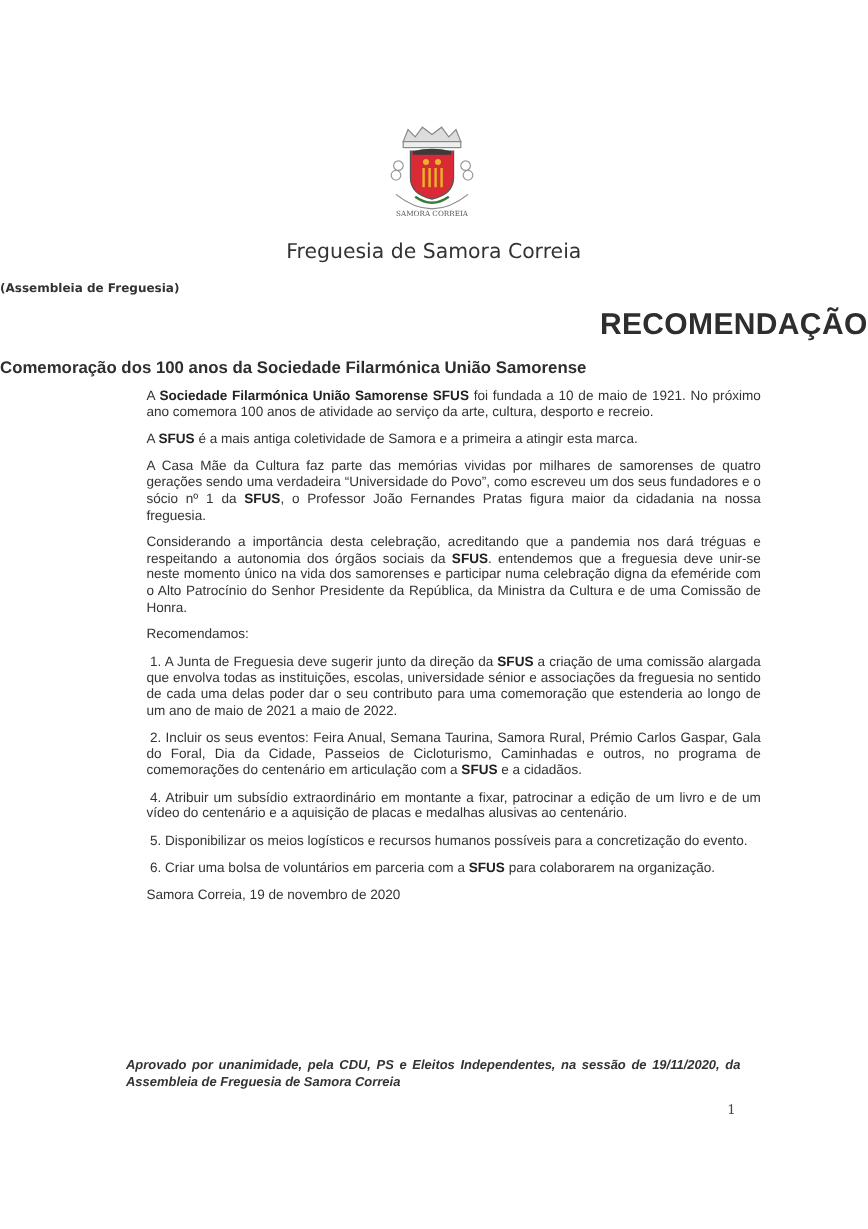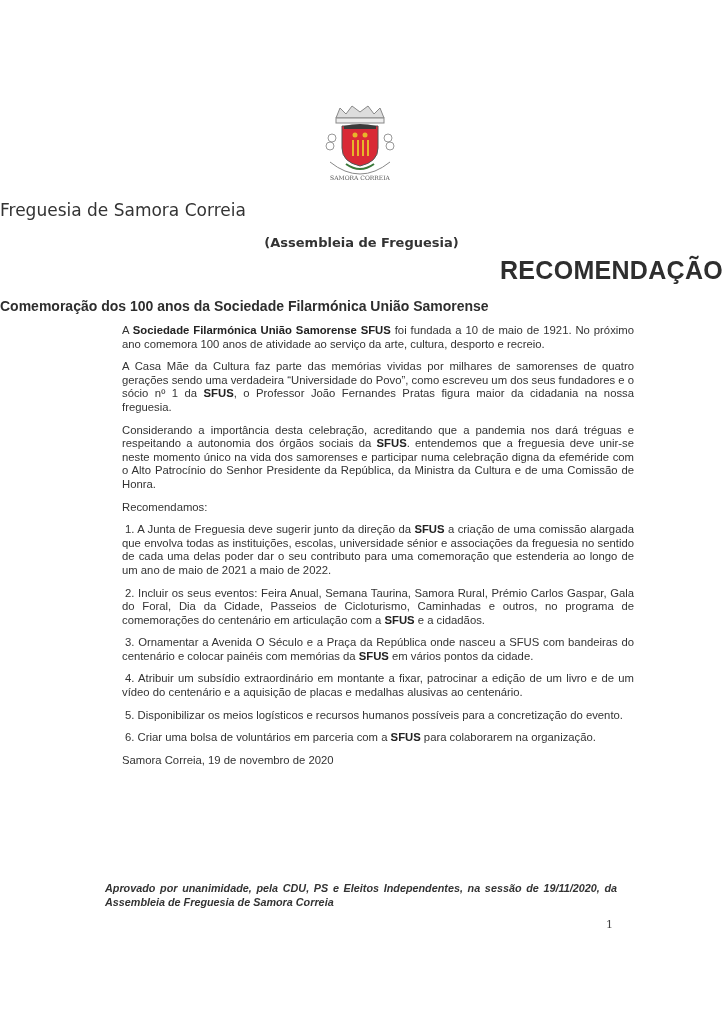--- a/index.html
+++ b/index.html
@@ -2,24 +2,24 @@
 <html><head>
 <meta charset="utf-8">
 <style>
   html, body { margin: 0; padding: 0; }
   body {
     width: 723px; height: 1024px; background: #ffffff;
     position: relative; overflow: hidden;
     font-family: "Liberation Sans", sans-serif; color: #2a2a2a;
   }
   .crest { position: absolute; left: 322px; top: 100px; width: 76px; height: 84px; }
-  .title { position: absolute; left: 0; right: 0; top: 200px; text-align: left;
+  .title { position: absolute; left: 0; right: 0; top: 200px; text-align: center;
     font-family: "DejaVu Sans", sans-serif; font-size: 17px; color: #333; }
-  .subtitle { position: absolute; left: 0; right: 0; top: 235px; text-align: center;
-    font-family: "DejaVu Sans", sans-serif; font-size: 13px; font-weight: bold; color: #333; }
+  .subtitle { position: absolute; left: 0; right: 0; top: 235px; text-align: left;
+    font-family: "DejaVu Sans", sans-serif; font-size: 10px; font-weight: bold; color: #333; }
   .heading { position: absolute; left: 0; right: 0; top: 256px; text-align: right;
     font-size: 25px; font-weight: bold; color: #2e2e2e; letter-spacing: 0.3px; }
   .subheading { position: absolute; left: 0; right: 0; top: 298px; text-align: left;
     font-size: 14px; font-weight: bold; color: #2e2e2e; }
   .body { position: absolute; left: 122px; width: 512px; top: 324px;
     font-size: 11.3px; line-height: 13.6px; color: #333; text-align: justify; }
   .body p { margin: 0 0 9px 0; }
   .body b { color: #222; }
   .item { text-indent: 3px; }
   .footer-note { position: absolute; left: 105px; width: 512px; top: 882px;
@@ -53,26 +53,26 @@
   </svg>
 </div>
 
 <div class="title">Freguesia de Samora Correia</div>
 <div class="subtitle">(Assembleia de Freguesia)</div>
 <div class="heading">RECOMENDAÇÃO</div>
 <div class="subheading">Comemoração dos 100 anos da Sociedade Filarmónica União Samorense</div>
 
 <div class="body">
   <p><span>A </span><b>Sociedade Filarmónica União Samorense SFUS</b><span> foi fundada a 10 de maio de 1921. No próximo ano comemora 100 anos de atividade ao serviço da arte, cultura, desporto e recreio.</span></p>
+  <p><span>A </span><b>SFUS</b><span> é a mais antiga coletividade de Samora e a primeira a atingir esta marca.</span></p>
   <p><span>A Casa Mãe da Cultura faz parte das memórias vividas por milhares de samorenses de quatro gerações sendo uma verdadeira “Universidade do Povo”, como escreveu um dos seus fundadores e o sócio nº 1 da </span><b>SFUS</b><span>, o Professor João Fernandes Pratas figura maior da cidadania na nossa freguesia.</span></p>
   <p><span>Considerando a importância desta celebração, acreditando que a pandemia nos dará tréguas e respeitando a autonomia dos órgãos sociais da </span><b>SFUS</b><span>. entendemos que a freguesia deve unir-se neste momento único na vida dos samorenses e participar numa celebração digna da efeméride com o Alto Patrocínio do Senhor Presidente da República, da Ministra da Cultura e de uma Comissão de Honra.</span></p>
   <p>Recomendamos:</p>
   <p class="item"><span>1. A Junta de Freguesia deve sugerir junto da direção da </span><b>SFUS</b><span> a criação de uma comissão alargada que envolva todas as instituições, escolas, universidade sénior e associações da freguesia no sentido de cada uma delas poder dar o seu contributo para uma comemoração que estenderia ao longo de um ano de maio de 2021 a maio de 2022.</span></p>
   <p class="item"><span>2. Incluir os seus eventos: Feira Anual, Semana Taurina, Samora Rural, Prémio Carlos Gaspar, Gala do Foral, Dia da Cidade, Passeios de Cicloturismo, Caminhadas e outros, no programa de comemorações do centenário em articulação com a </span><b>SFUS</b><span> e a cidadãos.</span></p>
-  <p class="item"><span>3. Ornamentar a Avenida O Século e a Praça da República onde nasceu a SFUS com bandeiras do centenário e colocar painéis com memórias da </span><b>SFUS</b><span> em vários pontos da cidade.</span></p>
   <p class="item">4. Atribuir um subsídio extraordinário em montante a fixar, patrocinar a edição de um livro e de um vídeo do centenário e a aquisição de placas e medalhas alusivas ao centenário.</p>
   <p class="item">5. Disponibilizar os meios logísticos e recursos humanos possíveis para a concretização do evento.</p>
   <p class="item"><span>6. Criar uma bolsa de voluntários em parceria com a </span><b>SFUS</b><span> para colaborarem na organização.</span></p>
   <p>Samora Correia, 19 de novembro de 2020</p>
 </div>
 
 <div class="footer-note">Aprovado por unanimidade, pela CDU, PS e Eleitos Independentes, na sessão de 19/11/2020, da Assembleia de Freguesia de Samora Correia</div>
 <div class="page-num">1</div>
 
 </body></html>

